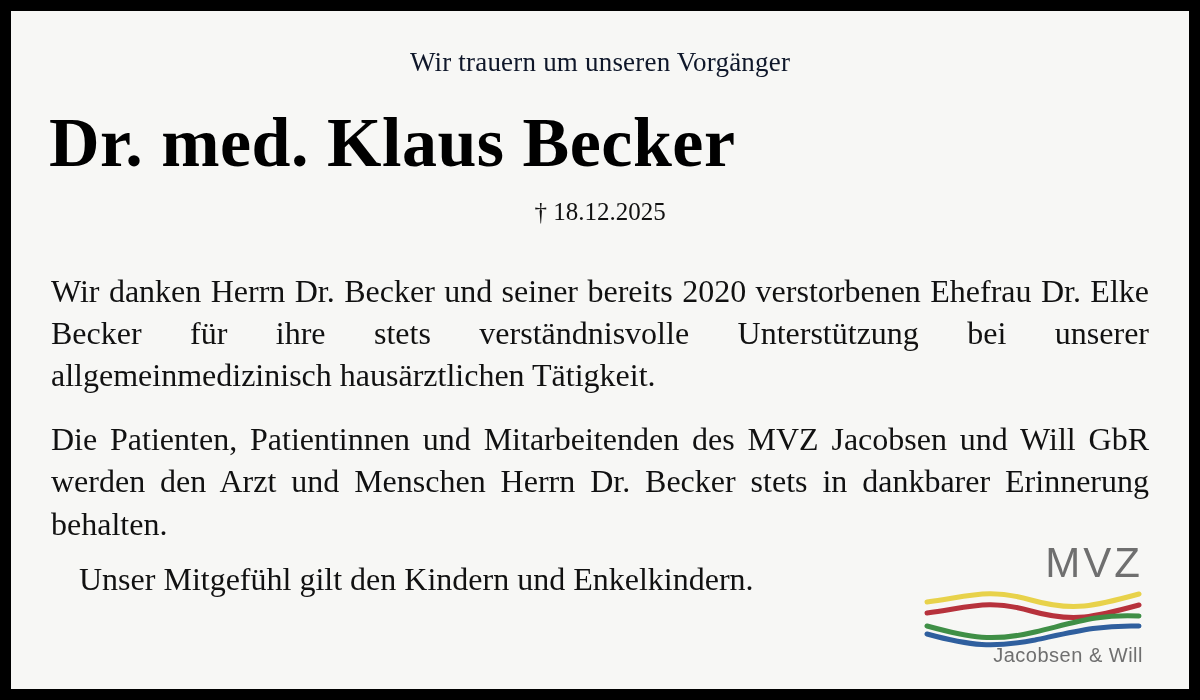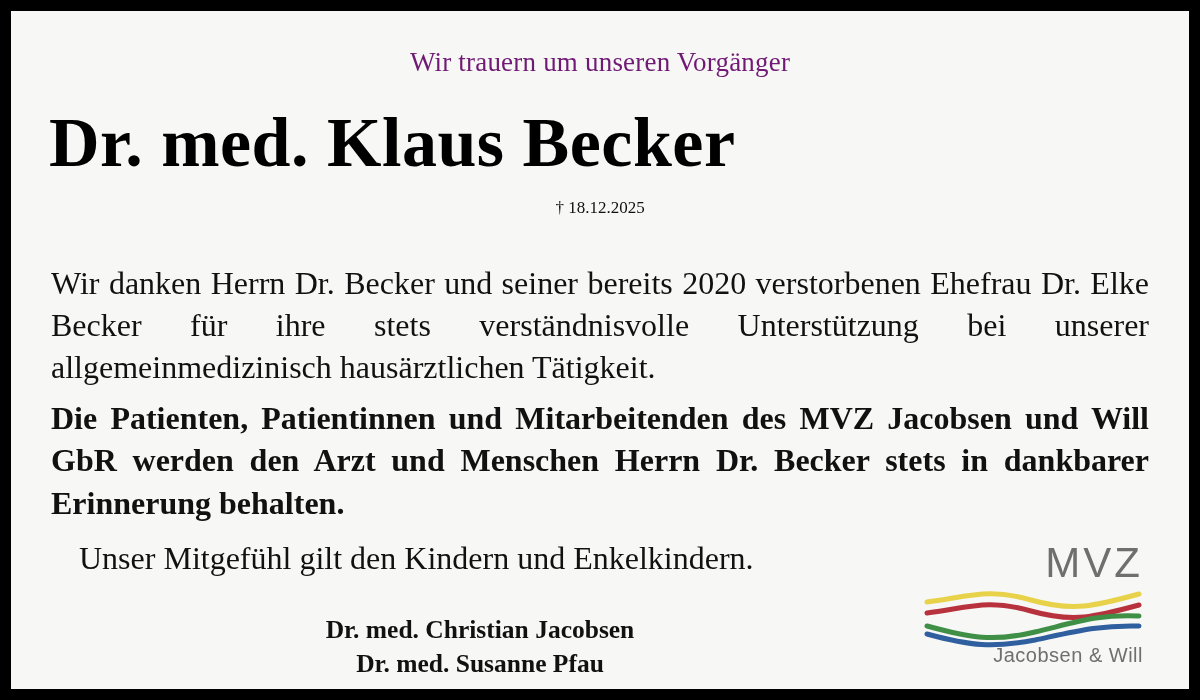--- a/index.html
+++ b/index.html
@@ -18,54 +18,53 @@
     width: 1200px;
     height: 700px;
     border: 11px solid #000000;
     background: #f7f7f5;
     padding: 26px 38px 18px 38px;
     position: relative;
   }
   .kicker {
     text-align: center;
     font-size: 27px;
-    color: #701a75;
+    color: #0f172a;
     letter-spacing: 0.2px;
     margin-top: 10px;
   }
   .name {
     text-align: left;
     font-weight: bold;
     font-size: 70px;
     line-height: 1.05;
     margin-top: 28px;
     color: #000000;
     letter-spacing: 0.5px;
   }
   .dates {
     text-align: center;
-    font-size: 17px;
+    font-size: 25px;
     margin-top: 18px;
     color: #111111;
   }
   .body-text {
     margin-top: 44px;
     font-size: 32px;
     line-height: 1.32;
     color: #111111;
   }
   .para {
     text-align: justify;
     text-align-last: left;
     margin: 0 0 2px 0;
     padding: 0 2px;
   }
   .para.p2 {
-    margin-top: 9px;
-    font-weight: bold;
+    margin-top: 22px;
   }
   .para.p3 {
     margin-top: 13px;
     text-align: left;
     margin-left: 28px;
   }
   .signers {
     margin-top: 34px;
     text-align: center;
     padding-right: 240px;
@@ -112,24 +111,20 @@
   <div class="name">Dr. med. Klaus Becker</div>
 
   <div class="dates">† 18.12.2025</div>
 
   <div class="body-text">
     <p class="para p1">Wir danken Herrn Dr. Becker und seiner bereits 2020 verstorbenen Ehefrau Dr. Elke Becker für ihre stets verständnisvolle Unterstützung bei unserer allgemeinmedizinisch hausärztlichen Tätigkeit.</p>
     <p class="para p2">Die Patienten, Patientinnen und Mitarbeitenden des MVZ Jacobsen und Will GbR werden den Arzt und Menschen Herrn Dr. Becker stets in dankbarer Erinnerung behalten.</p>
     <p class="para p3">Unser Mitgefühl gilt den Kindern und Enkelkindern.</p>
   </div>
 
-  <div class="signers">
-    <div>Dr. med. Christian Jacobsen</div>
-    <div>Dr. med. Susanne Pfau</div>
-  </div>
 
   <div class="logo">
     <div class="logo-mvz">MVZ</div>
     <svg class="logo-swoosh" viewBox="0 0 220 62">
       <path d="M4 16 C48 10, 66 2, 108 14 C150 26, 172 20, 216 8" fill="none" stroke="#e8d24a" stroke-width="5" stroke-linecap="round"></path>
       <path d="M4 27 C48 21, 66 13, 108 25 C150 37, 172 31, 216 19" fill="none" stroke="#b7323c" stroke-width="5" stroke-linecap="round"></path>
       <path d="M4 40 C48 52, 70 56, 112 46 C154 36, 176 28, 216 30" fill="none" stroke="#3f8f46" stroke-width="5" stroke-linecap="round"></path>
       <path d="M4 48 C48 60, 70 62, 112 54 C154 45, 176 39, 216 40" fill="none" stroke="#2f5f9e" stroke-width="5" stroke-linecap="round"></path>
     </svg>
     <div class="logo-sub">Jacobsen &amp; Will</div>

